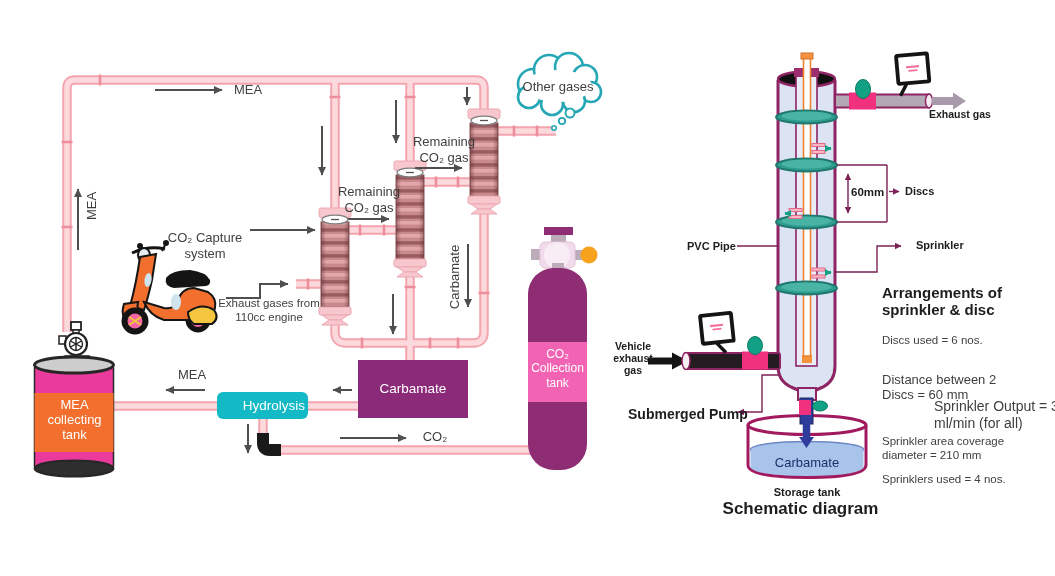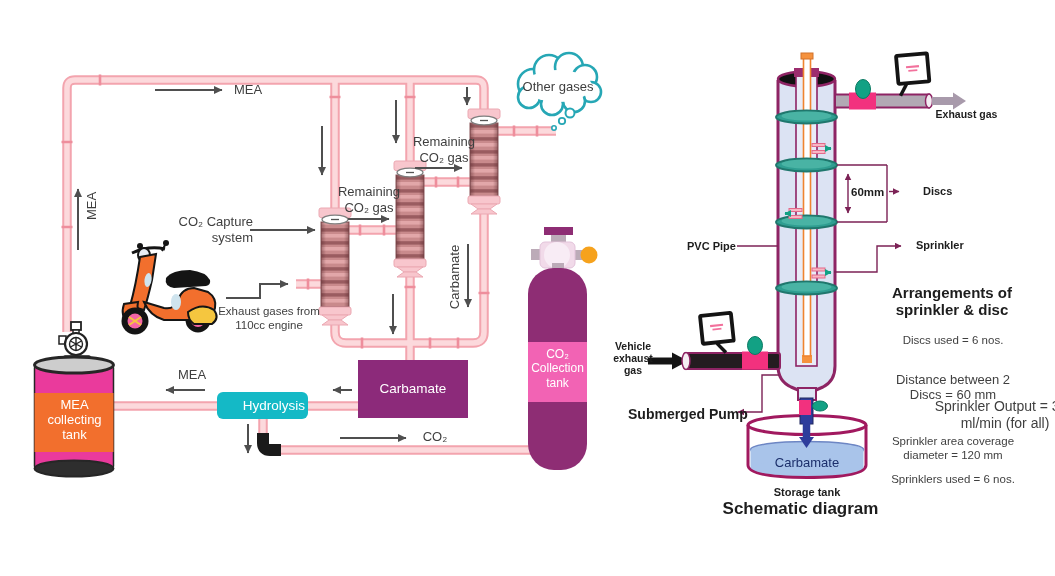--- a/index.html
+++ b/index.html
@@ -1,20 +1,20 @@
 <!DOCTYPE html>
 <html><head>
 <meta charset="utf-8">
 <style>
   html,body{margin:0;padding:0;background:#fff;}
   #canvas{position:relative;width:1055px;height:576px;background:#fff;overflow:hidden;
           font-family:"Liberation Sans","DejaVu Sans",sans-serif;}
   #gfx{position:absolute;left:0;top:0;}
   .lbl{position:absolute;font-size:13px;line-height:1.22;color:#3f3f3f;text-align:center;white-space:normal;}
-  .lt{text-align:center;}
+  .lt{text-align:left;}
   .b{font-weight:bold;color:#1d1d1d;}
   .w{color:#fff;}
   .rot{transform:rotate(-90deg);transform-origin:0 0;}
 </style>
 </head>
 <body>
 
 <div id="canvas">
 <svg id="gfx" width="1055" height="576" viewBox="0 0 1055 576">
   <defs>
@@ -273,43 +273,43 @@
     <rect x="800" y="398" width="13" height="26" fill="#2e3d9c" stroke="#20295f"></rect>
     <rect x="799" y="400" width="12" height="15" fill="#f2317e"></rect>
     <ellipse cx="820" cy="406" rx="7.5" ry="5" fill="#12a184" stroke="#0b7a63"></ellipse>
     <path d="M806.5 420 L806.5 437" stroke="#2e3d9c" stroke-width="7.5"></path>
     <polygon points="799,437 814,437 806.5,448" fill="#2e3d9c"></polygon>
   </g>
 </svg>
 
 <div class="lbl" style="left:228px;top:82px;width:40px;">MEA</div>
 <div class="lbl rot" style="left:84px;top:228px;width:44px;">MEA</div>
-<div class="lbl" style="left:157px;top:214px;width:96px;text-align:right;">CO₂ Capture system</div>
-<div class="lbl" style="left:210px;top:304px;width:118px;font-size:11.5px;">Exhaust gases from 110cc engine</div>
+<div class="lbl" style="left:157px;top:230px;width:96px;">CO₂ Capture system</div>
+<div class="lbl" style="left:210px;top:296px;width:118px;font-size:11.5px;">Exhaust gases from 110cc engine</div>
 <div class="lbl" style="left:328px;top:184px;width:82px;">Remaining CO₂ gas</div>
 <div class="lbl" style="left:403px;top:134px;width:82px;">Remaining CO₂ gas</div>
 <div class="lbl rot" style="left:447px;top:313px;width:72px;">Carbamate</div>
 <div class="lbl" style="left:520px;top:79px;width:76px;">Other gases</div>
 <div class="lbl" style="left:172px;top:367px;width:40px;">MEA</div>
 <div class="lbl" style="left:415px;top:429px;width:40px;">CO₂</div>
 <div class="lbl w" style="left:217px;top:398px;width:114px;font-size:13.5px;">Hydrolysis</div>
 <div class="lbl w" style="left:358px;top:381px;width:110px;font-size:13.5px;">Carbamate</div>
 <div class="lbl w" style="left:528px;top:347px;width:59px;font-size:12px;line-height:1.2;">CO₂ Collection tank</div>
 <div class="lbl w" style="left:37px;top:398px;width:75px;line-height:1.15;">MEA collecting tank</div>
 
 <div class="lbl b lt" style="left:929px;top:108px;width:75px;font-size:10.5px;">Exhaust gas</div>
 <div class="lbl b lt" style="left:851px;top:185px;font-size:11.5px;">60mm</div>
-<div class="lbl b lt" style="left:905px;top:185px;font-size:11px;margin-left:18px;">Discs</div>
+<div class="lbl b lt" style="left:905px;top:185px;font-size:11px;">Discs</div>
 <div class="lbl b lt" style="left:916px;top:239px;font-size:11px;">Sprinkler</div>
 <div class="lbl b lt" style="left:687px;top:240px;font-size:11px;">PVC Pipe</div>
 <div class="lbl b" style="left:610px;top:340px;width:46px;font-size:10.5px;line-height:1.15;">Vehicle exhaust gas</div>
 <div class="lbl b lt" style="left:628px;top:406px;font-size:14px;">Submerged Pump</div>
 <div class="lbl" style="left:750px;top:455px;width:114px;color:#1c2f6b;">Carbamate</div>
 <div class="lbl b" style="left:748px;top:486px;width:118px;font-size:11px;">Storage tank</div>
 <div class="lbl b" style="left:698px;top:499px;width:205px;font-size:17px;" title="Schematic diagram">Schematic diagram</div>
 
 <div class="lbl b lt" style="left:882px;top:285px;width:140px;font-size:15px;line-height:1.1;">Arrangements of sprinkler &amp; disc</div>
 <div class="lbl lt" style="left:882px;top:334px;width:142px;font-size:11.5px;line-height:1.18;">Discs used = 6 nos.</div>
 <div class="lbl lt" style="left:882px;top:372px;width:142px;font-size:13px;line-height:1.18;">Distance between 2 Discs = 60 mm</div>
 <div class="lbl lt" style="left:934px;top:398px;width:142px;font-size:14px;line-height:1.18;">Sprinkler Output = 360 ml/min (for all)</div>
-<div class="lbl lt" style="left:882px;top:435px;width:142px;font-size:11.5px;line-height:1.18;">Sprinkler area coverage diameter = 120 mm</div>
-<div class="lbl lt" style="left:882px;top:473px;width:142px;font-size:11.5px;line-height:1.18;">Sprinklers used = 6 nos.</div>
+<div class="lbl lt" style="left:882px;top:435px;width:142px;font-size:11.5px;line-height:1.18;">Sprinkler area coverage diameter = 210 mm</div>
+<div class="lbl lt" style="left:882px;top:473px;width:142px;font-size:11.5px;line-height:1.18;">Sprinklers used = 4 nos.</div>
 </div>
 
 </body></html>

